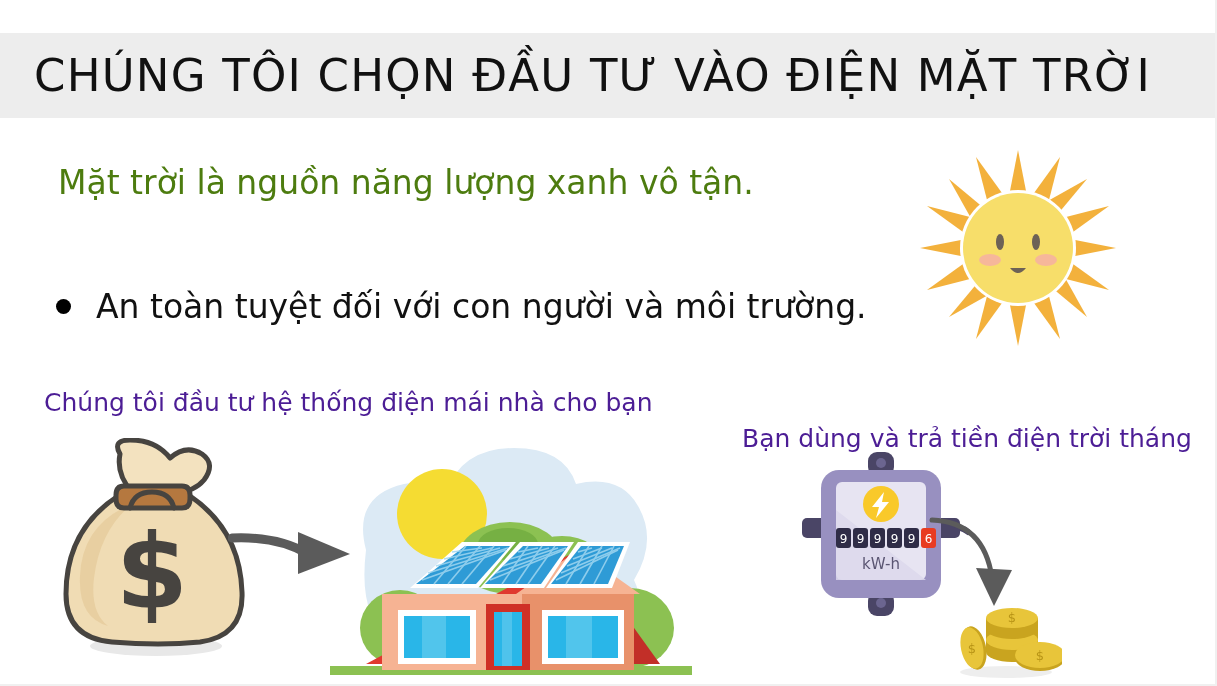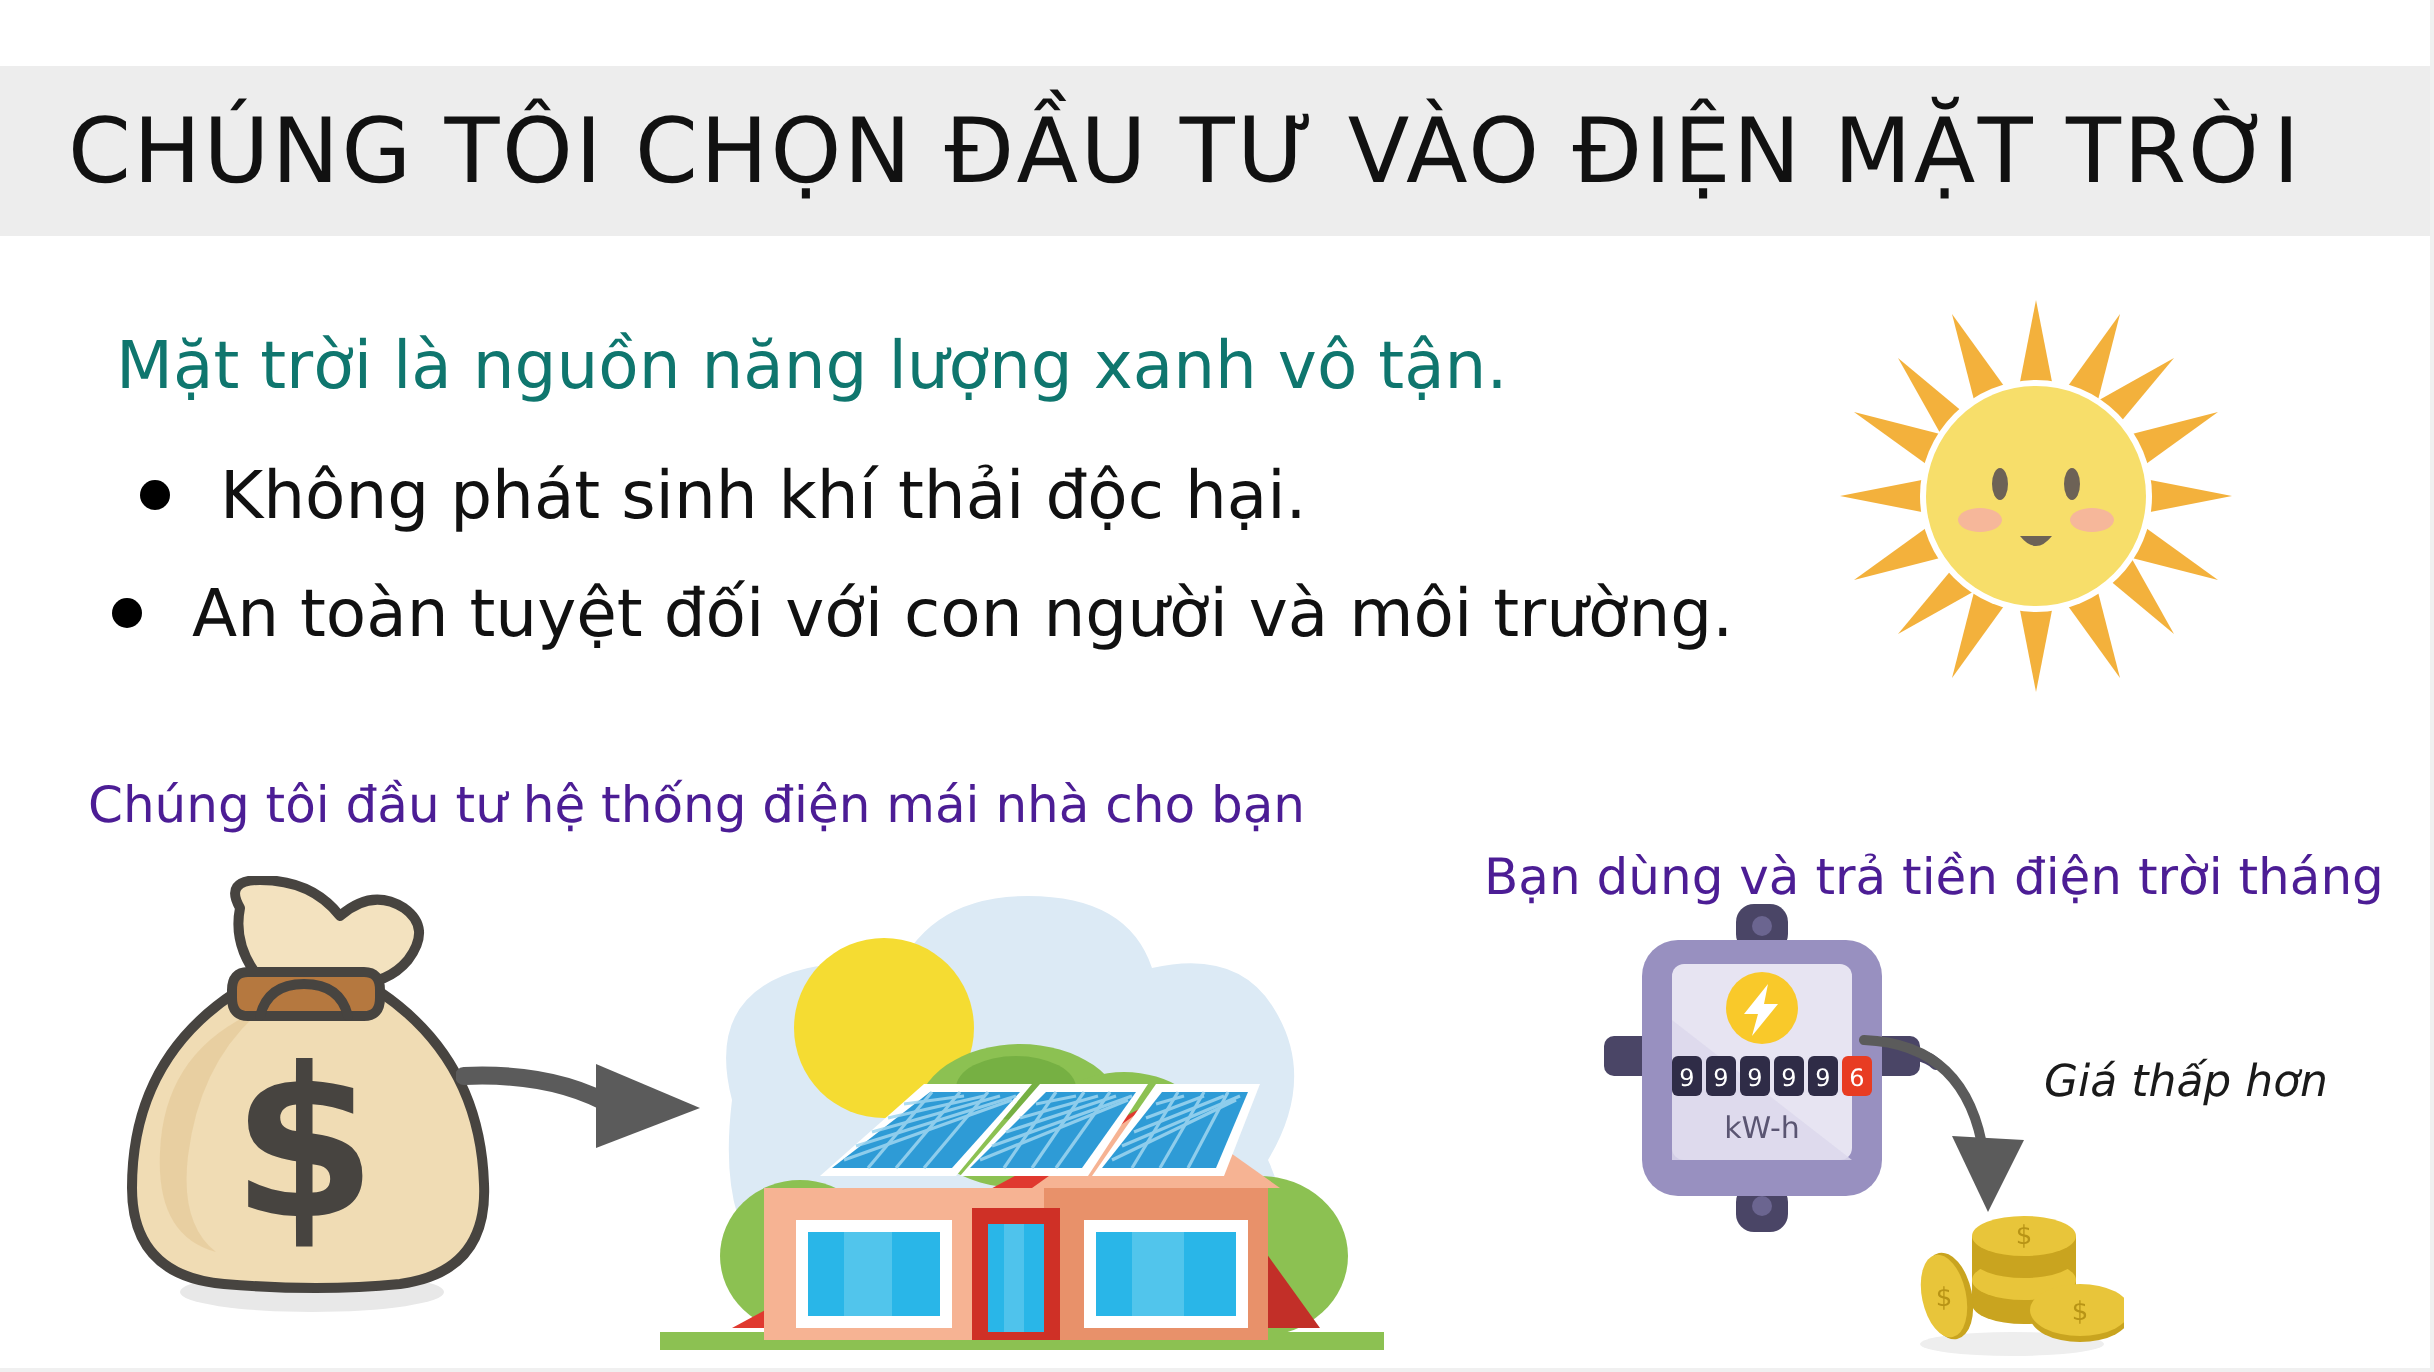--- a/index.html
+++ b/index.html
@@ -22,21 +22,21 @@
   #page-title{
     position:absolute;left:0;top:33px;width:1185px;height:85px;
     display:flex;align-items:center;justify-content:center;
     font-size:45px;letter-spacing:1.2px;color:#111111;
     font-weight:400;white-space:nowrap;
     font-family:"DejaVu Sans","Liberation Sans",sans-serif;
   }
   
   #lead-line{
     position:absolute;left:58px;top:163px;
-    font-size:33px;color:#0f766e;white-space:nowrap;
+    font-size:33px;color:#4d7c0f;white-space:nowrap;
     font-family:"DejaVu Sans","Liberation Sans",sans-serif;
   }
   .bullet-row{position:absolute;display:flex;align-items:center;}
   .bullet-dot{
     width:15px;height:15px;border-radius:50%;background:#000;
     flex:0 0 auto;margin-right:25px;
   }
   .bullet-text{
     font-size:33px;color:#111;white-space:nowrap;
     font-family:"DejaVu Sans","Liberation Sans",sans-serif;
@@ -70,34 +70,29 @@
 </head>
 <body>
 
 <div id="slide">
 
   <div id="header-band"></div>
   <div id="page-title">CHÚNG TÔI CHỌN ĐẦU TƯ VÀO ĐIỆN MẶT TRỜI</div>
 
   <div id="lead-line">Mặt trời là nguồn năng lượng xanh vô tận.</div>
 
-  <div class="bullet-row" id="bullet-1">
-    <span class="bullet-dot"></span>
-    <span class="bullet-text">Không phát sinh khí thải độc hại.</span>
-  </div>
   <div class="bullet-row" id="bullet-2">
     <span class="bullet-dot"></span>
     <span class="bullet-text">An toàn tuyệt đối với con người và môi trường.</span>
   </div>
 
   <div class="caption" id="caption-invest">Chúng tôi đầu tư hệ thống điện mái nhà cho bạn</div>
   <div class="caption" id="caption-pay">Bạn dùng và trả tiền điện trời tháng</div>
 
   <div id="note-cheaper">
-    <div>Giá thấp hơn</div>
   </div>
 
   <div class="art" id="sun-art">
     <svg viewBox="0 0 200 200" width="200" height="200">
       <g fill="#f3b13c">
         <polygon points="100,2 109,48 91,48"></polygon>
         <polygon points="198,100 152,109 152,91"></polygon>
         <polygon points="100,198 91,152 109,152"></polygon>
         <polygon points="2,100 48,91 48,109"></polygon>
         <polygon points="169,31 139,67 128,54"></polygon>

